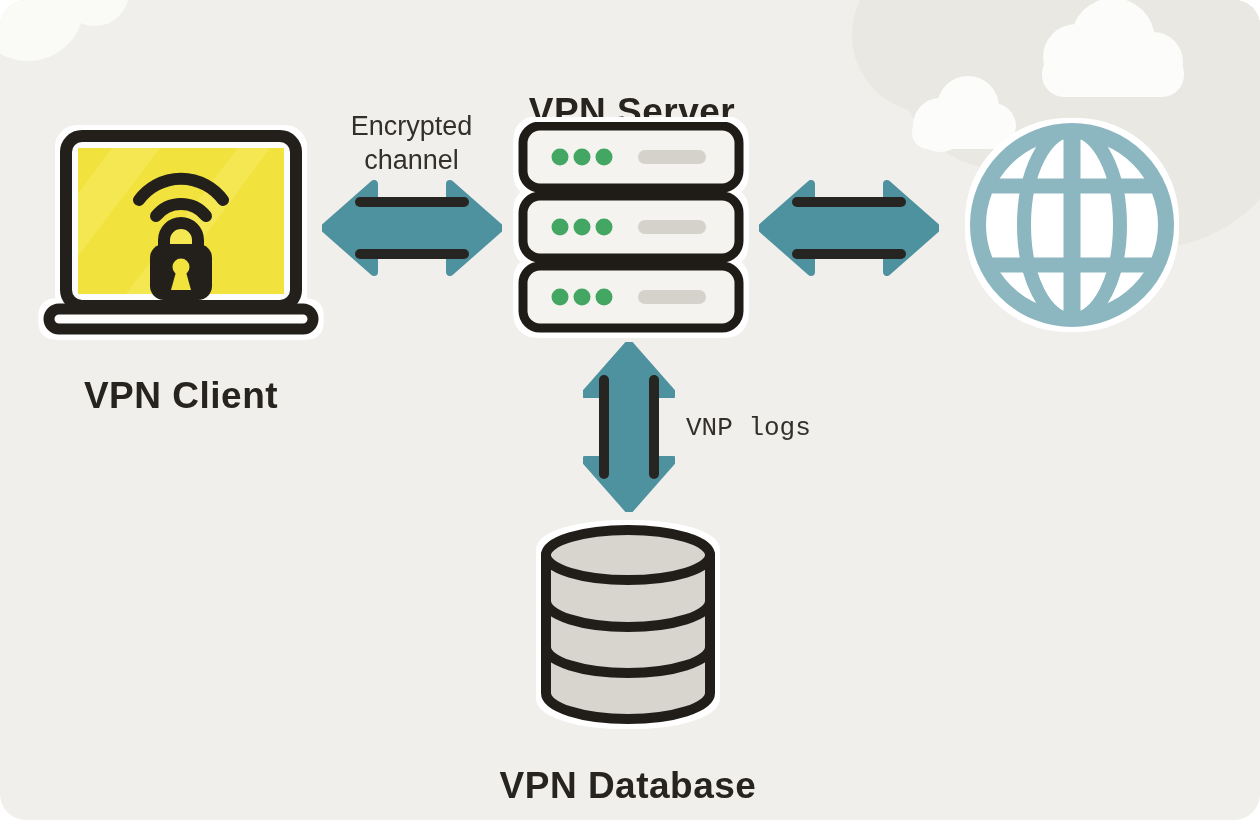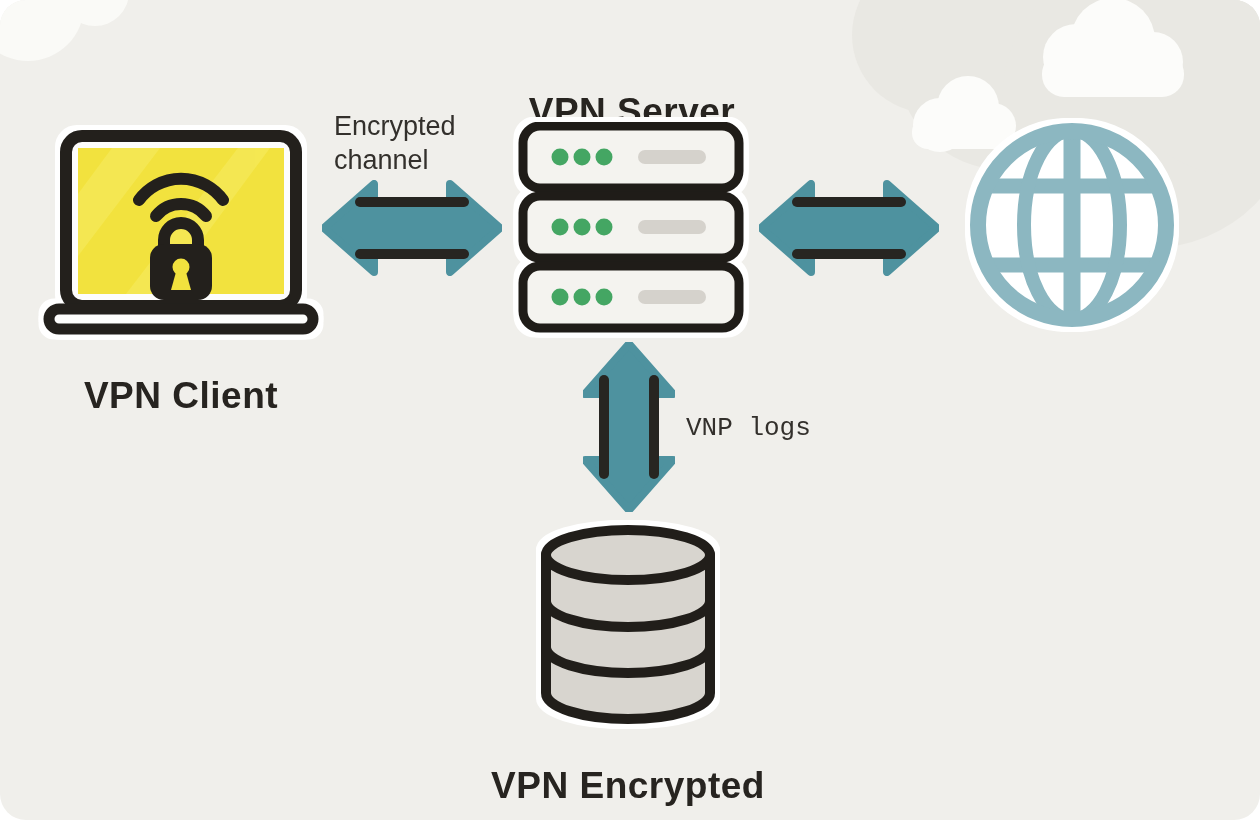--- a/index.html
+++ b/index.html
@@ -11,21 +11,21 @@
   .abs{position:absolute;}
   .halo{
     filter: drop-shadow(5px 0 0 #ffffff) drop-shadow(-5px 0 0 #ffffff)
             drop-shadow(0 5px 0 #ffffff) drop-shadow(0 -5px 0 #ffffff);
   }
   .node-label{
     color:#272420;font-weight:bold;font-size:37px;line-height:1.1;
     text-align:center;letter-spacing:0.5px;margin-top:26px;
   }
   .annot{
-    color:#33302c;font-size:27px;line-height:1.25;text-align:left;
+    color:#33302c;font-size:27px;line-height:1.25;text-align:center;
   }
 </style>
 </head>
 <body>
 
 <div id="canvas">
 
   <svg class="abs" style="left:850px;top:0;" width="410" height="300">
     <g fill="#e9e8e3">
       <rect x="60" y="-60" width="360" height="130"></rect>
@@ -154,15 +154,15 @@
   </div>
 
   <div class="abs" style="left:538px;top:524px;">
     <svg class="halo" width="180" height="202" viewBox="0 0 180 202">
       <path d="M 8 31 L 8 169 A 82 26 0 0 0 172 169 L 172 31 Z" fill="#d8d5cf" stroke="#211e1a" stroke-width="10" stroke-linejoin="round"></path>
       <path d="M 8 77 A 82 26 0 0 0 172 77" fill="none" stroke="#211e1a" stroke-width="10"></path>
       <path d="M 8 123 A 82 26 0 0 0 172 123" fill="none" stroke="#211e1a" stroke-width="10"></path>
       <ellipse cx="90" cy="31" rx="82" ry="25" fill="#d8d5cf" stroke="#211e1a" stroke-width="10"></ellipse>
     </svg>
   </div>
-  <div class="abs node-label" style="left:478px;top:740px;width:300px;">VPN Encrypted</div>
+  <div class="abs node-label" style="left:478px;top:740px;width:300px;">VPN Database</div>
 
 </div>
 
 </body></html>

